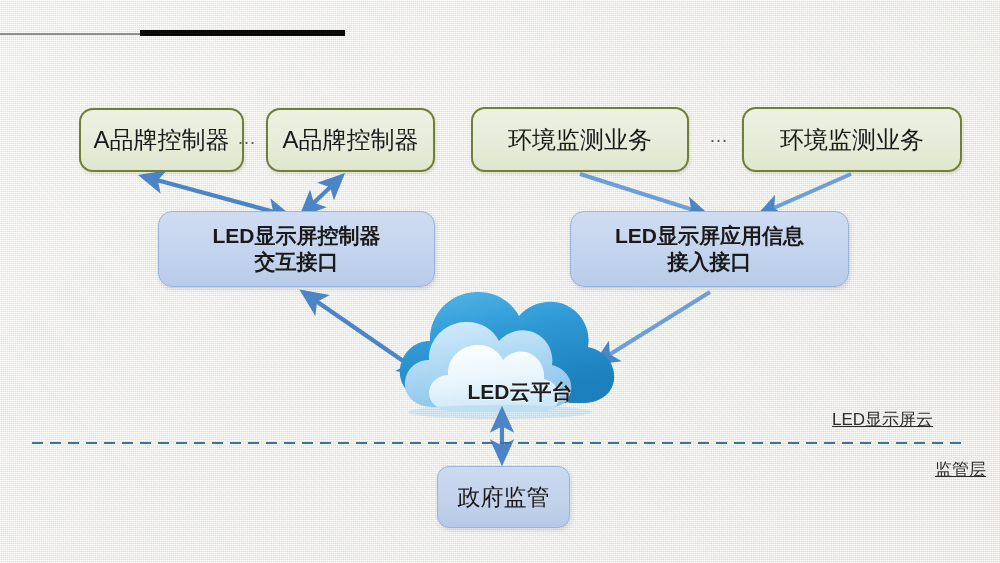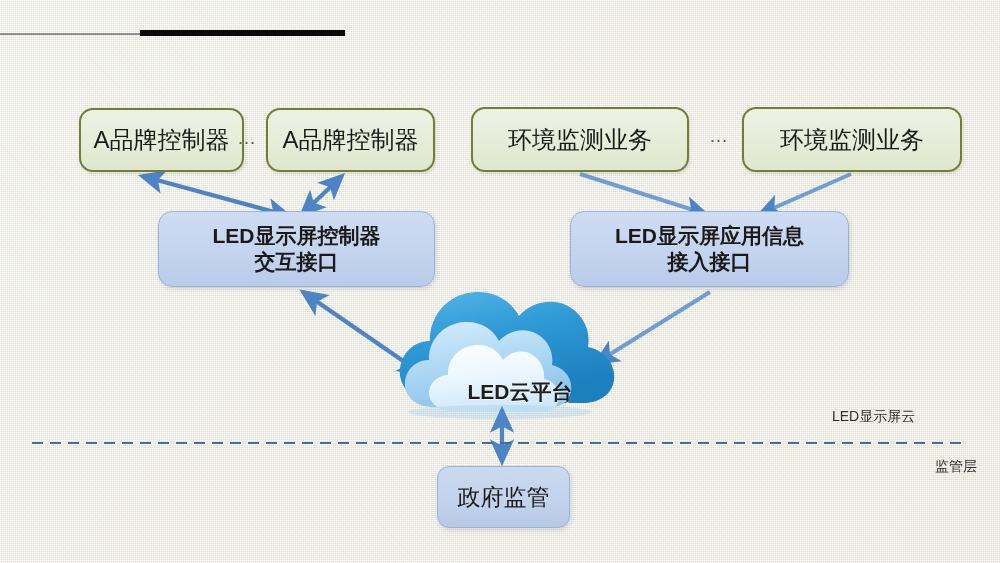--- a/index.html
+++ b/index.html
@@ -86,23 +86,24 @@
     color: #5a5a5a;
     letter-spacing: 2px;
     line-height: 1;
   }
   #ellipsis-left  { left: 237px; top: 128px; }
   #ellipsis-right { left: 709px; top: 126px; }
 
   
   .side-label {
     position: absolute;
-    font-size: 14px;
+    font-size: 17px;
     color: #2d2d2d;
     white-space: nowrap;
+    text-decoration: underline;
   }
   #label-cloud { left: 832px; top: 408px; }
   #label-layer { left: 935px; top: 458px; }
 
   
   #overlay {
     position: absolute;
     left: 0; top: 0;
     width: 1000px; height: 563px;
     pointer-events: none;

